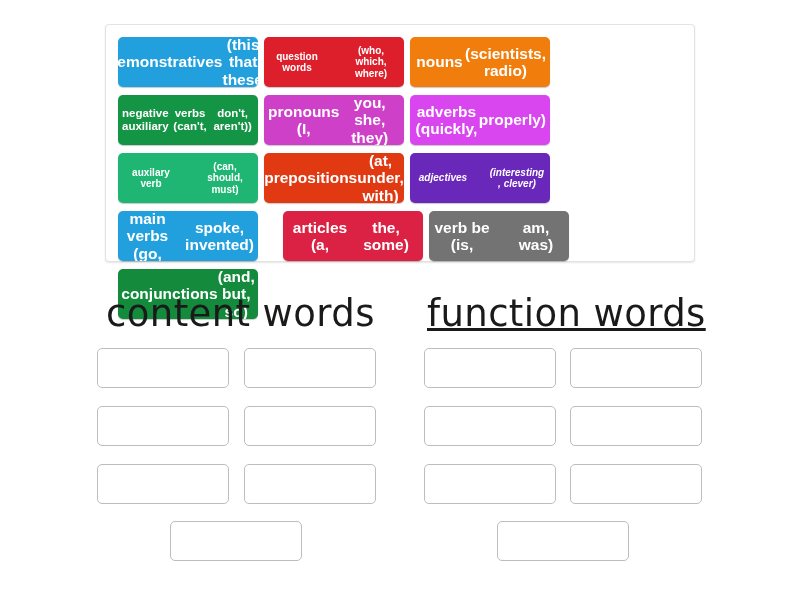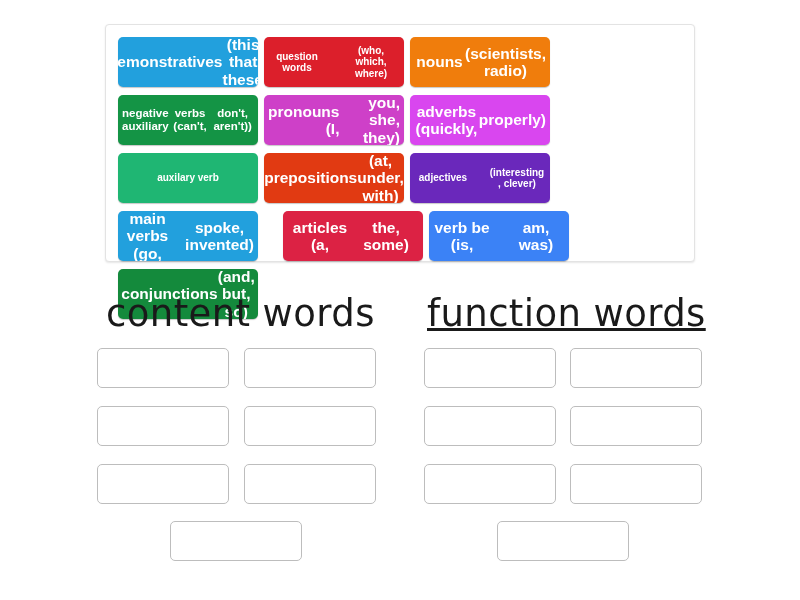--- a/index.html
+++ b/index.html
@@ -106,48 +106,49 @@
       </div>
       <div class="tile fs16" style="background: rgb(240, 125, 12); justify-content: center;">
         <span>nouns</span>
         <span>(scientists, radio)</span>
       </div>
       <div class="tile fs12" style="background: rgb(20, 148, 69);">
         <span>negative auxiliary</span>
         <span>verbs (can't,</span>
         <span>don't, aren't))</span>
       </div>
-      <div class="tile fs16" style="background: rgb(206, 64, 200); text-align: right;">
+      <div class="tile fs16" style="background: rgb(206, 64, 200);">
         <span>pronouns (I,</span>
         <span>you, she, they)</span>
       </div>
       <div class="tile fs16" style="background: #d946ef;">
         <span>adverbs (quickly,</span>
         <span>properly)</span>
       </div>
       <div class="tile fs14" style="background: rgb(31, 182, 115);">
         <span>auxilary verb</span>
+        <span>(can, should, must)</span>
       </div>
       <div class="tile fs16" style="background: rgb(225, 58, 18);">
         <span>prepositions</span>
         <span>(at, under, with)</span>
       </div>
-      <div class="tile fs14" style="background: rgb(106, 40, 187);">
+      <div class="tile fs14" style="background: rgb(106, 40, 187); font-style: italic;">
         <span>adjectives</span>
         <span>(interesting , clever)</span>
       </div>
       <div class="tile fs16" style="background: rgb(34, 160, 221); gap: 12px;">
         <span>main verbs (go,</span>
         <span>spoke, invented)</span>
       </div>
       <div class="tile fs16" style="background: rgb(220, 34, 68); margin-left: 22px;">
         <span>articles (a,</span>
         <span>the, some)</span>
       </div>
-      <div class="tile fs16" style="background: #3b82f6; gap: 16px;">
+      <div class="tile fs16" style="background: #737373; gap: 16px;">
         <span>verb be (is,</span>
         <span>am, was)</span>
       </div>
       <div class="tile fs16" style="background: rgb(20, 138, 60);">
         <span>conjunctions</span>
         <span>(and, but, so)</span>
       </div>
     </div>
 </div>
 

